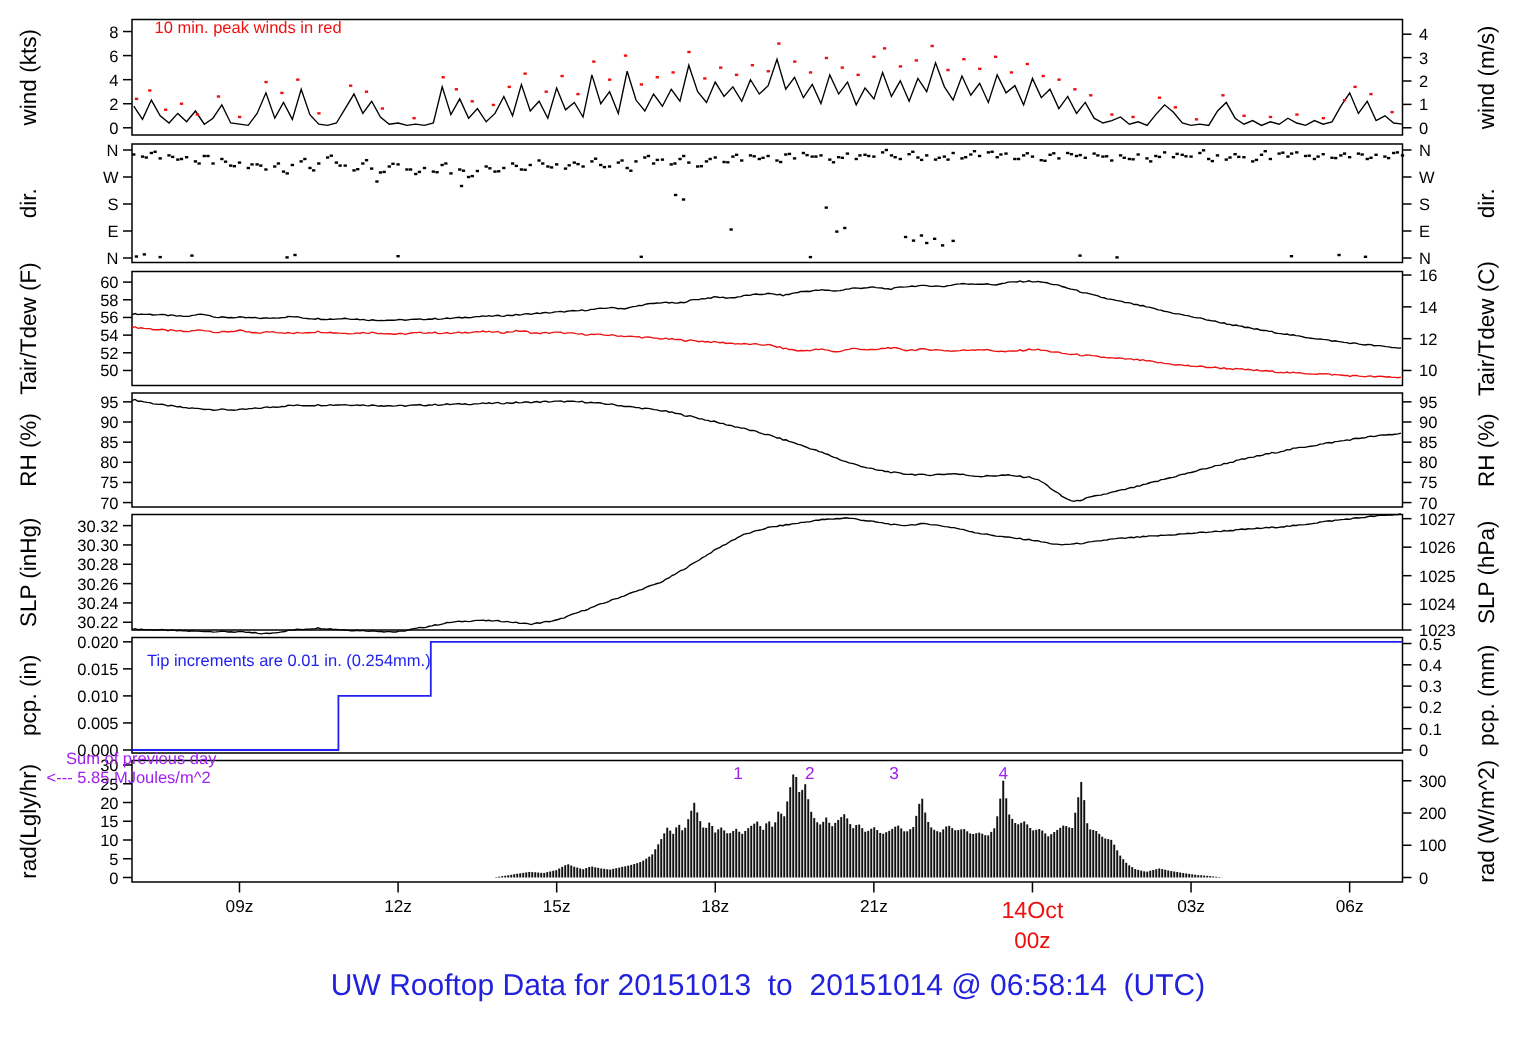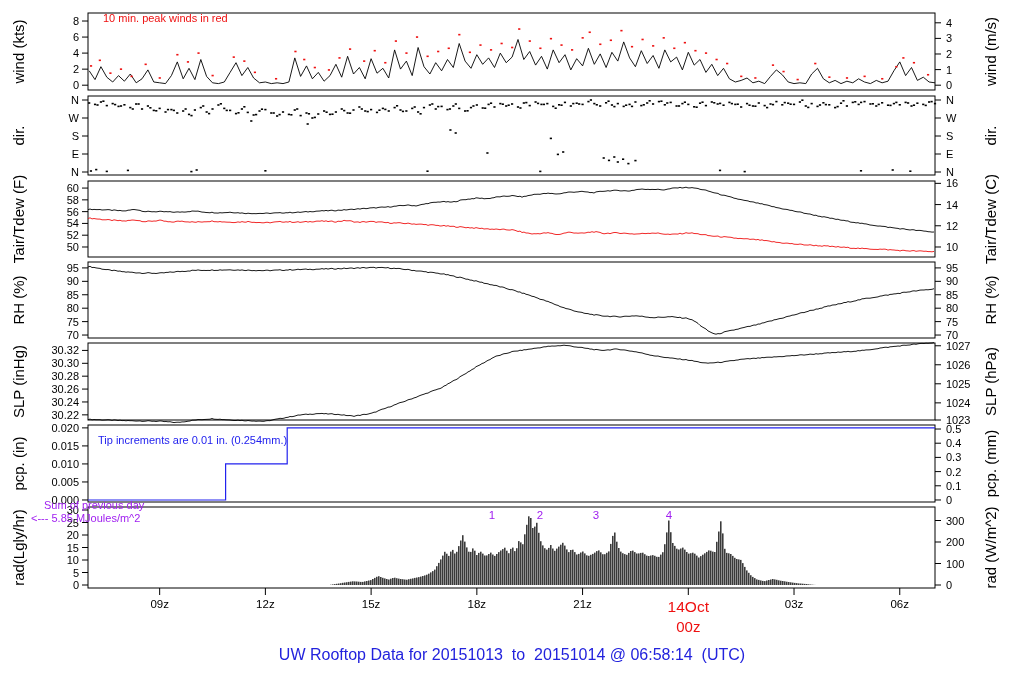--- a/index.html
+++ b/index.html
@@ -1,20 +1,20 @@
 <!DOCTYPE html>
 <html><head>
 <meta charset="utf-8">
 <style>
   html,body{margin:0;padding:0;background:#ffffff;}
   .figure{position:relative;width:1024px;height:700px;background:#ffffff;overflow:hidden;
           font-family:"Liberation Sans", sans-serif;}
   .figure svg{position:absolute;left:0;top:0;}
   .chart-title{position:absolute;left:0;top:646px;width:1024px;text-align:center;
-               font-size:16px;white-space:pre;}
+               font-size:20px;white-space:pre;}
 </style>
 </head>
 <body>
 
 <div class="figure">
   <svg id="chart-svg" width="1024" height="700">
       <rect x="88" y="13" width="847" height="77" fill="none" stroke="#000" stroke-width="1"></rect>
       <text x="24" y="51.5" font-size="15" font-family="&quot;Liberation Sans&quot;, sans-serif" fill="#000" text-anchor="middle" transform="rotate(-90 24 51.5)">wind (kts)</text>
       <text x="996" y="51.5" font-size="15" font-family="&quot;Liberation Sans&quot;, sans-serif" fill="#000" text-anchor="middle" transform="rotate(-90 996 51.5)">wind (m/s)</text>
       <line x1="82" y1="85.1875" x2="88" y2="85.1875" stroke="#000" stroke-width="1"></line>

